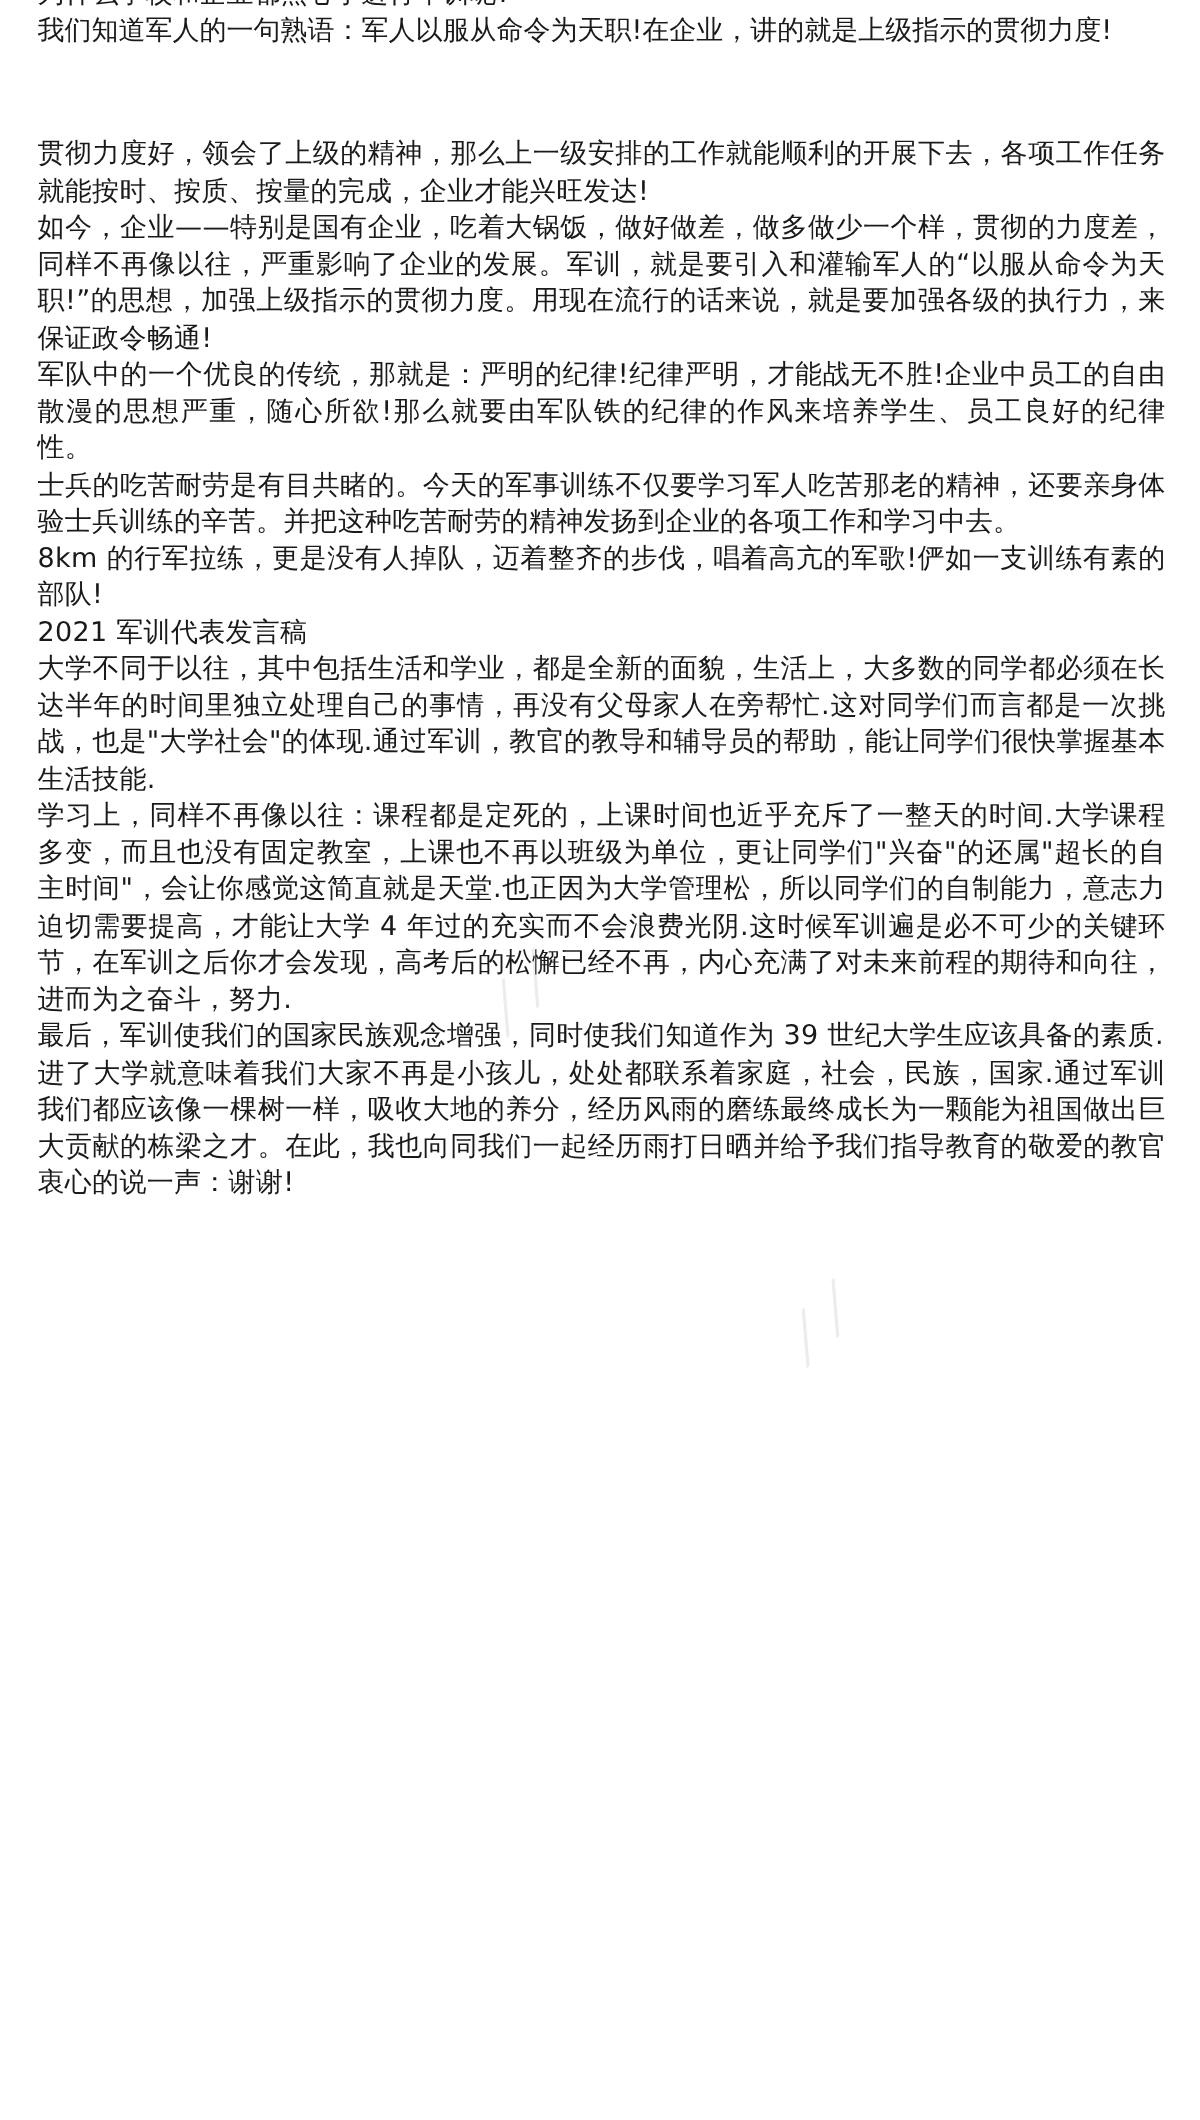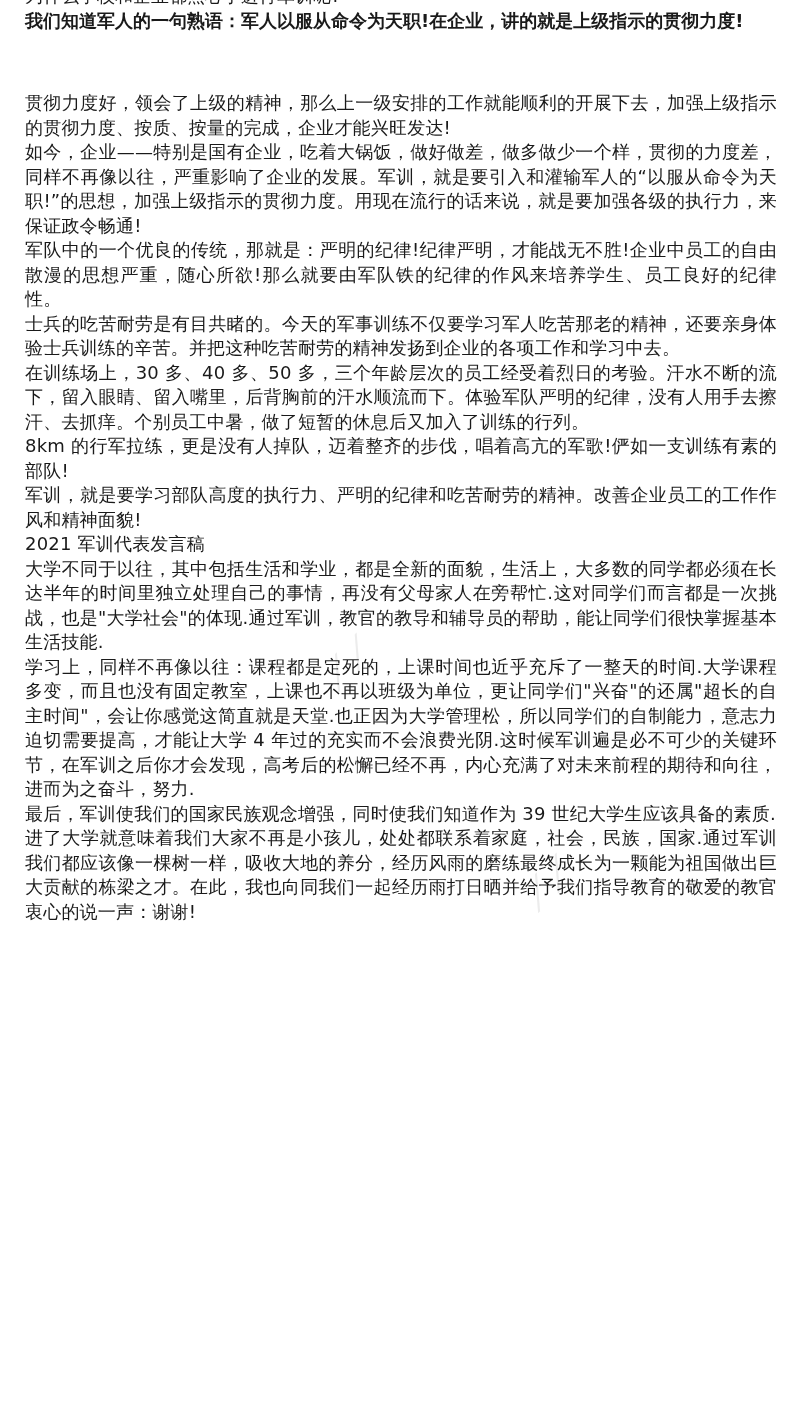--- a/index.html
+++ b/index.html
@@ -1,41 +1,39 @@
 <!DOCTYPE html>
 <html><head>
 <meta charset="utf-8">
 <style>
   html, body { margin: 0; padding: 0; background: #ffffff; }
   body { width: 800px; height: 1413px; overflow: hidden; position: relative;
          font-family: "DejaVu Sans", "Liberation Sans", sans-serif; color: #1a1a1a; }
   .page { position: absolute; left: 0; top: 0; width: 800px; height: 1413px; }
   .cutline { position: absolute; left: 25px; top: -16px; width: 750px; font-size: 18px; line-height: 24.5px; white-space: nowrap; overflow: hidden; }
-  .first { position: absolute; left: 25px; top: 9px; width: 752px; font-size: 18px; line-height: 24.5px; white-space: nowrap; font-weight: bold; }
+  .first { position: absolute; left: 25px; top: 9px; width: 752px; font-size: 18px; line-height: 24.5px; white-space: nowrap; }
   .body { position: absolute; left: 25px; top: 91px; width: 752px; font-size: 18px; line-height: 24.5px; }
   .body p { margin: 0; text-align: justify; letter-spacing: 0.2px; }
   .watermark { position: absolute; color: rgba(200,200,200,0.35); font-size: 40px; transform: rotate(-45deg); pointer-events: none; }
 </style>
 </head>
 <body>
 
 <div class="page">
   <div class="watermark" style="left:320px;top:640px;">⟋⟋</div>
   <div class="watermark" style="left:520px;top:860px;">⟋⟋</div>
 
   <div class="cutline">为什么学校和企业都热心于进行军训呢?</div>
   <div class="first">我们知道军人的一句熟语：军人以服从命令为天职!在企业，讲的就是上级指示的贯彻力度!</div>
 
   <div class="body">
-    <p>贯彻力度好，领会了上级的精神，那么上一级安排的工作就能顺利的开展下去，加强上级指示的贯彻力度、按质、按量的完成，企业才能兴旺发达!</p>
+    <p>贯彻力度好，领会了上级的精神，那么上一级安排的工作就能顺利的开展下去，各项工作任务就能按时、按质、按量的完成，企业才能兴旺发达!</p>
     <p>如今，企业——特别是国有企业，吃着大锅饭，做好做差，做多做少一个样，贯彻的力度差，同样不再像以往，严重影响了企业的发展。军训，就是要引入和灌输军人的“以服从命令为天职!”的思想，加强上级指示的贯彻力度。用现在流行的话来说，就是要加强各级的执行力，来保证政令畅通!</p>
     <p>军队中的一个优良的传统，那就是：严明的纪律!纪律严明，才能战无不胜!企业中员工的自由散漫的思想严重，随心所欲!那么就要由军队铁的纪律的作风来培养学生、员工良好的纪律性。</p>
     <p>士兵的吃苦耐劳是有目共睹的。今天的军事训练不仅要学习军人吃苦那老的精神，还要亲身体验士兵训练的辛苦。并把这种吃苦耐劳的精神发扬到企业的各项工作和学习中去。</p>
-    <p>在训练场上，30 多、40 多、50 多，三个年龄层次的员工经受着烈日的考验。汗水不断的流下，留入眼睛、留入嘴里，后背胸前的汗水顺流而下。体验军队严明的纪律，没有人用手去擦汗、去抓痒。个别员工中暑，做了短暂的休息后又加入了训练的行列。</p>
     <p>8km 的行军拉练，更是没有人掉队，迈着整齐的步伐，唱着高亢的军歌!俨如一支训练有素的部队!</p>
-    <p>军训，就是要学习部队高度的执行力、严明的纪律和吃苦耐劳的精神。改善企业员工的工作作风和精神面貌!</p>
     <p>2021 军训代表发言稿</p>
     <p>大学不同于以往，其中包括生活和学业，都是全新的面貌，生活上，大多数的同学都必须在长达半年的时间里独立处理自己的事情，再没有父母家人在旁帮忙.这对同学们而言都是一次挑战，也是"大学社会"的体现.通过军训，教官的教导和辅导员的帮助，能让同学们很快掌握基本生活技能.</p>
     <p>学习上，同样不再像以往：课程都是定死的，上课时间也近乎充斥了一整天的时间.大学课程多变，而且也没有固定教室，上课也不再以班级为单位，更让同学们"兴奋"的还属"超长的自主时间"，会让你感觉这简直就是天堂.也正因为大学管理松，所以同学们的自制能力，意志力迫切需要提高，才能让大学 4 年过的充实而不会浪费光阴.这时候军训遍是必不可少的关键环节，在军训之后你才会发现，高考后的松懈已经不再，内心充满了对未来前程的期待和向往，进而为之奋斗，努力.</p>
     <p>最后，军训使我们的国家民族观念增强，同时使我们知道作为 39 世纪大学生应该具备的素质.</p>
     <p>进了大学就意味着我们大家不再是小孩儿，处处都联系着家庭，社会，民族，国家.通过军训我们都应该像一棵树一样，吸收大地的养分，经历风雨的磨练最终成长为一颗能为祖国做出巨大贡献的栋梁之才。在此，我也向同我们一起经历雨打日晒并给予我们指导教育的敬爱的教官衷心的说一声：谢谢!</p>
   </div>
 </div>
 
 </body></html>

